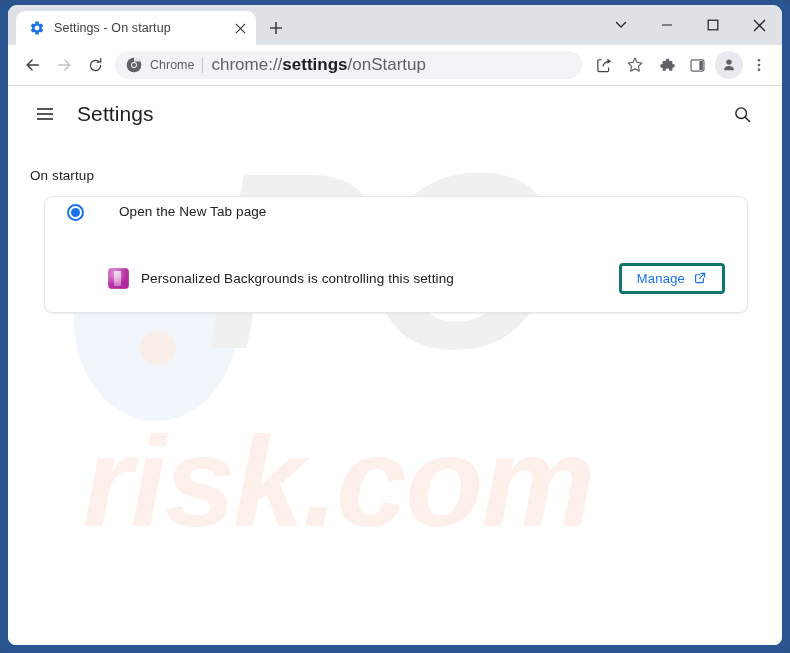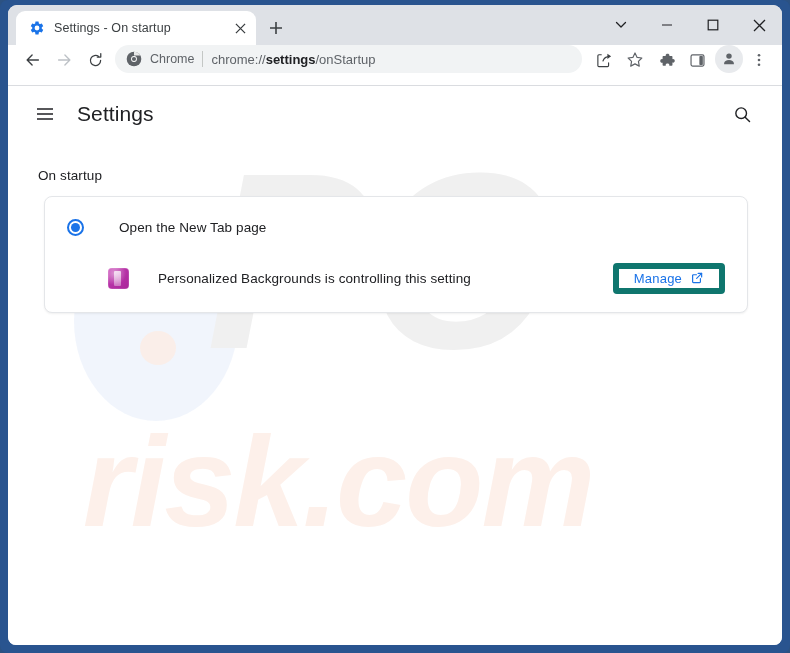--- a/index.html
+++ b/index.html
@@ -96,20 +96,21 @@
     display: flex; align-items: center; justify-content: center;
     cursor: pointer;
   }
 
   
   #toolbar {
     height: 41px;
     flex: 0 0 41px;
     background: #ffffff;
     display: flex;
+    align-items: center;
     padding: 0 8px 0 10px;
     gap: 1px;
     border-bottom: 1px solid #dadce0;
   }
 
   .tb-btn {
     width: 30px; height: 30px;
     border-radius: 50%;
     display: flex; align-items: center; justify-content: center;
     cursor: pointer;
@@ -138,21 +139,21 @@
   }
 
   #omnibox-sep {
     width: 1px;
     height: 16px;
     background: #c4c7c5;
     flex: 0 0 1px;
   }
 
   #omnibox-url {
-    font-size: 13px;
+    font-size: 17px;
     color: #5f6368;
     white-space: nowrap;
     overflow: hidden;
     text-overflow: ellipsis;
   }
   #omnibox-url b { color: #202124; font-weight: 700; }
 
   #avatar-btn {
     width: 28px; height: 28px;
     border-radius: 50%;
@@ -218,38 +219,38 @@
   
   #settings-content {
     position: relative;
     z-index: 2;
     padding: 0 22px;
   }
 
   #section-title {
     font-size: 13.5px;
     color: #202124;
-    margin: 26px 0 0 8px;
+    margin: 26px 0 0 0;
     letter-spacing: 0.1px;
   }
 
   #startup-card {
     margin-top: 13px;
     margin-left: 14px;
     margin-right: 12px;
     background: #ffffff;
     border: 1px solid #e4e6e9;
     border-radius: 8px;
     box-shadow: 0 1px 2px rgba(60,64,67,0.08);
     padding: 7px 0 8px 0;
   }
 
   .radio-row {
     display: flex;
-    align-items: center;
+    align-items: flex-start;
     min-height: 46px;
     padding: 0 22px 0 22px;
     cursor: pointer;
   }
 
   .radio-outer {
     width: 17px; height: 17px;
     border-radius: 50%;
     border: 2px solid #5f6368;
     display: flex;
@@ -301,33 +302,33 @@
   #extension-icon::after {
     content: "";
     position: absolute;
     left: 0; top: 0; right: 0; bottom: 0;
     background: radial-gradient(circle at 30% 25%, rgba(255,255,255,0.45), rgba(255,255,255,0) 55%);
   }
 
   #controlled-text {
     font-size: 13.5px;
     color: #202124;
-    margin-left: 29px;
+    margin-left: 12px;
     letter-spacing: 0.1px;
   }
 
   #controlled-actions {
     margin-left: auto;
     display: flex;
     gap: 8px;
   }
 
   .action-btn {
     height: 31px;
-    border: 6px solid #0f766e;
+    border: 3px solid #0f766e;
     border-radius: 4px;
     background: #ffffff;
     color: #1a73e8;
     font-size: 13px;
     font-weight: 500;
     font-family: "Liberation Sans", sans-serif;
     padding: 0 15px;
     display: flex;
     align-items: center;
     gap: 8px;

